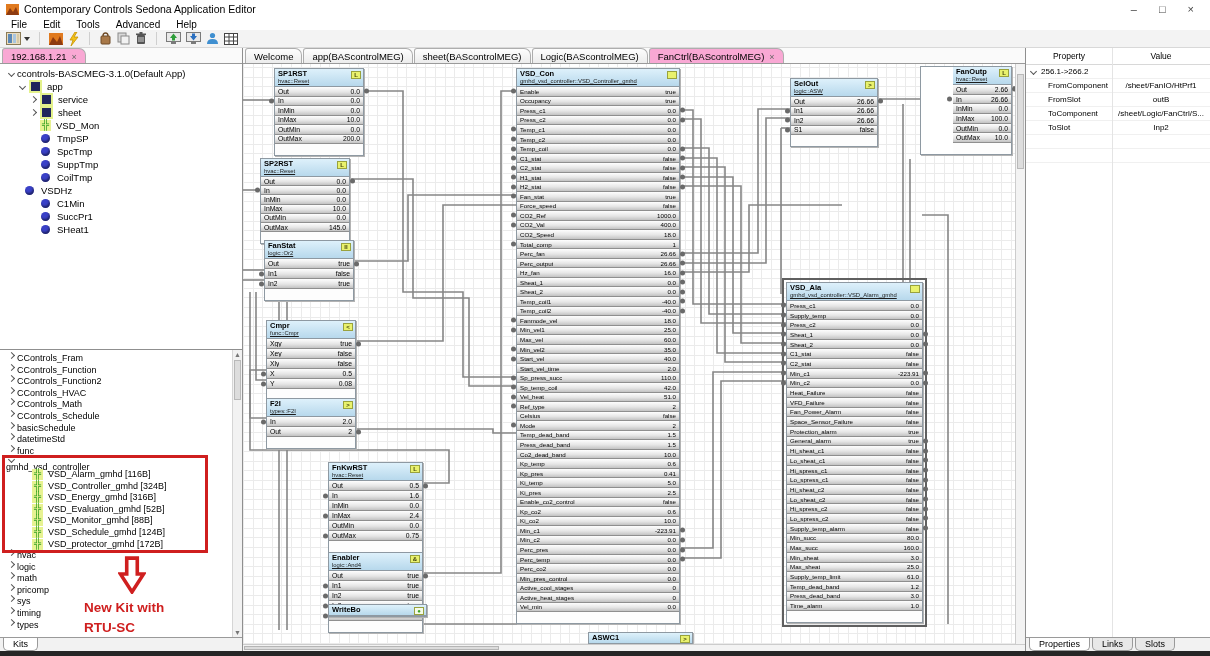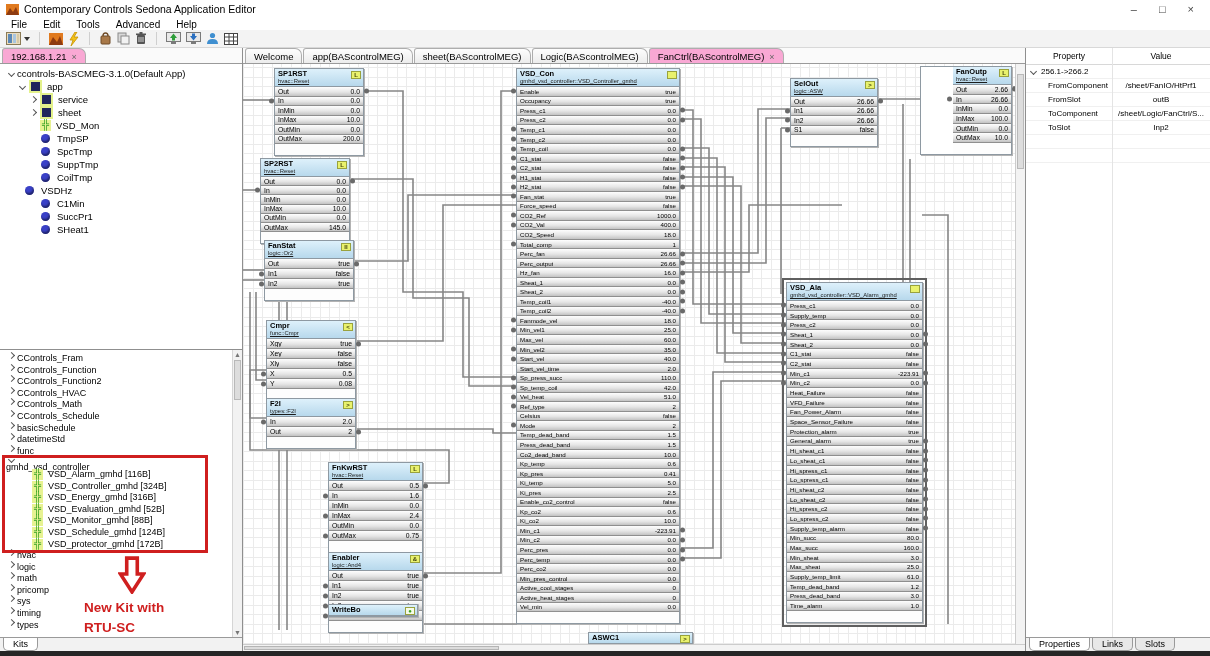--- a/index.html
+++ b/index.html
@@ -727,21 +727,21 @@
               <span class="lbl">In3</span>
               <span class="val">true</span>
             </div>
             <div class="brow" style="height: 10px;">
               <span class="pin"></span>
               <span class="lbl">In4</span>
               <span class="val">true</span>
             </div>
             <div class="bfoot"></div>
           </div>
-          <div class="block" style="left: 85px; top: 540px; width: 90px;">
+          <div class="block" style="left: 85px; top: 540px; width: 99px;">
             <div class="bhead">
               <span class="bname">WriteBo</span>
               <span class="bicon" style="background: rgb(246, 251, 233); color: rgb(58, 160, 32);">●</span>
             </div>
           </div>
           <div class="block dense" style="left: 273px; top: 4px; width: 164px;">
             <div class="bhead">
               <span class="bname">VSD_Con</span>
               <div class="btype">gmhd_vsd_controller::VSD_Controller_gmhd</div>
               <span class="bicon" style="background: rgb(233, 242, 109); color: rgb(68, 70, 15);"></span>

